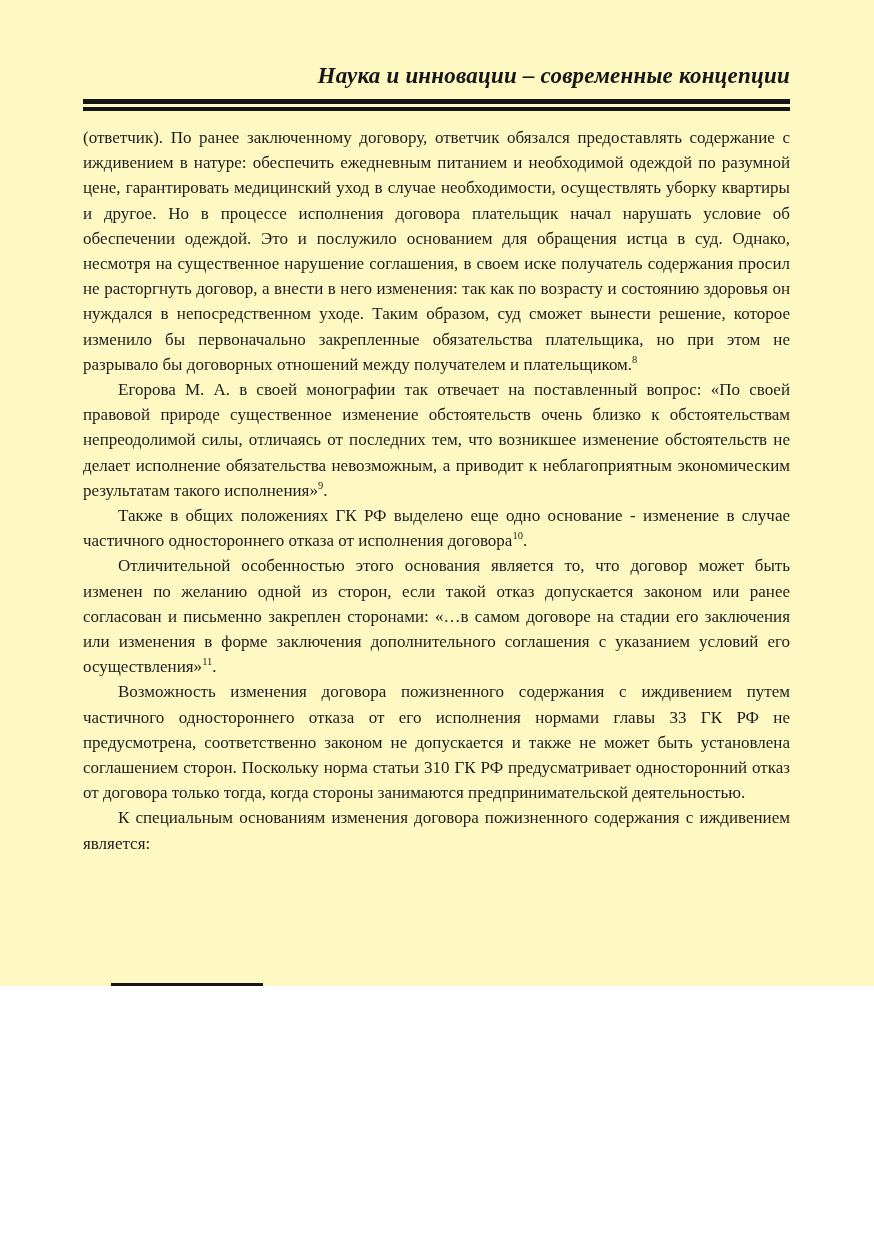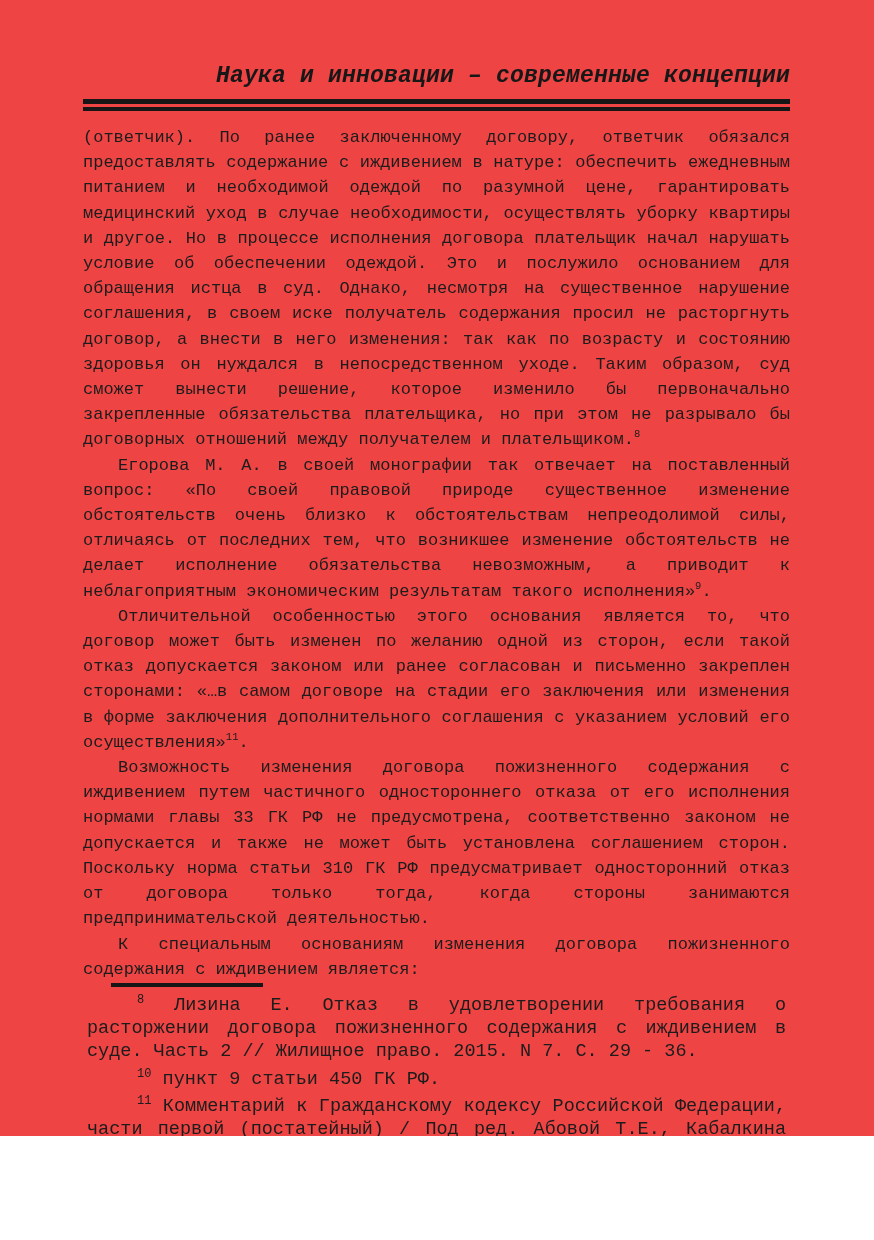--- a/index.html
+++ b/index.html
@@ -1,22 +1,22 @@
 <!DOCTYPE html>
 <html lang="ru"><head>
 <meta charset="utf-8">
 <style>
   html, body { margin: 0; padding: 0; background: #ffffff; }
   .page {
     position: relative;
     width: 874px;
-    height: 1136px;
-    background: #ef4444;
+    height: 986px;
+    background: #fef9c3;
     overflow: hidden;
-    font-family: Liberation Mono, monospace;
+    font-family: Liberation Serif, serif;
     color: #1e1e1e;
   }
 
   
   .header-title {
     position: absolute;
     top: 63px;
     left: 83px;
     width: 707px;
     text-align: right;
@@ -111,20 +111,21 @@
 <body>
 
 <div class="page">
 
   <div class="header-title">Наука и инновации – современные концепции</div>
   <div class="header-rule"></div>
 
   <div class="body-text">
     <p class="para first"><span>(ответчик). По ранее заключенному договору, ответчик обязался предоставлять содержание с иждивением в натуре: обеспечить ежедневным питанием и необходимой одеждой по разумной цене, гарантировать медицинский уход в случае необходимости, осуществлять уборку квартиры и другое. Но в процессе исполнения договора плательщик начал нарушать условие об обеспечении одеждой. Это и послужило основанием для обращения истца в суд. Однако, несмотря на существенное нарушение соглашения, в своем иске получатель содержания просил не расторгнуть договор, а внести в него изменения: так как по возрасту и состоянию здоровья он нуждался в непосредственном уходе. Таким образом, суд сможет вынести решение, которое изменило бы первоначально закрепленные обязательства плательщика, но при этом не разрывало бы договорных отношений между получателем и плательщиком.</span><sup class="fnref">8</sup><span></span></p>
     <p class="para"><span>Егорова М. А. в своей монографии так отвечает на поставленный вопрос: «По своей правовой природе существенное изменение обстоятельств очень близко к обстоятельствам непреодолимой силы, отличаясь от последних тем, что возникшее изменение обстоятельств не делает исполнение обязательства невозможным, а приводит к неблагоприятным экономическим результатам такого исполнения»</span><sup class="fnref">9</sup><span>.</span></p>
+    <p class="para"><span>Также в общих положениях ГК РФ выделено еще одно основание - изменение в случае частичного одностороннего отказа от исполнения договора</span><sup class="fnref">10</sup><span>.</span></p>
     <p class="para"><span>Отличительной особенностью этого основания является то, что договор может быть изменен по желанию одной из сторон, если такой отказ допускается законом или ранее согласован и письменно закреплен сторонами: «…в самом договоре на стадии его заключения или изменения в форме заключения дополнительного соглашения с указанием условий его осуществления»</span><sup class="fnref">11</sup><span>.</span></p>
     <p class="para"><span>Возможность изменения договора пожизненного содержания с иждивением путем частичного одностороннего отказа от его исполнения нормами главы 33 ГК РФ не предусмотрена, соответственно законом не допускается и также не может быть установлена соглашением сторон. Поскольку норма статьи 310 ГК РФ предусматривает односторонний отказ от договора только тогда, когда стороны занимаются предпринимательской деятельностью.</span></p>
     <p class="para"><span>К специальным основаниям изменения договора пожизненного содержания с иждивением является:</span></p>
   </div>
 
   <div class="footnotes">
     <div class="fn-rule"></div>
     <p class="footnote"><sup class="fn-num">8</sup> <span>Лизина Е. Отказ в удовлетворении требования о расторжении договора пожизненного содержания с иждивением в суде. Часть 2 // Жилищное право. 2015. N 7. С. 29 - 36.</span></p>
     <p class="footnote"><sup class="fn-num">10</sup> <span>пункт 9 статьи 450 ГК РФ.</span></p>
     <p class="footnote"><sup class="fn-num">11</sup> <span>Комментарий к Гражданскому кодексу Российской Федерации, части первой (постатейный) / Под ред. Абовой Т.Е., Кабалкина А.Ю. С. 1030.</span></p>

